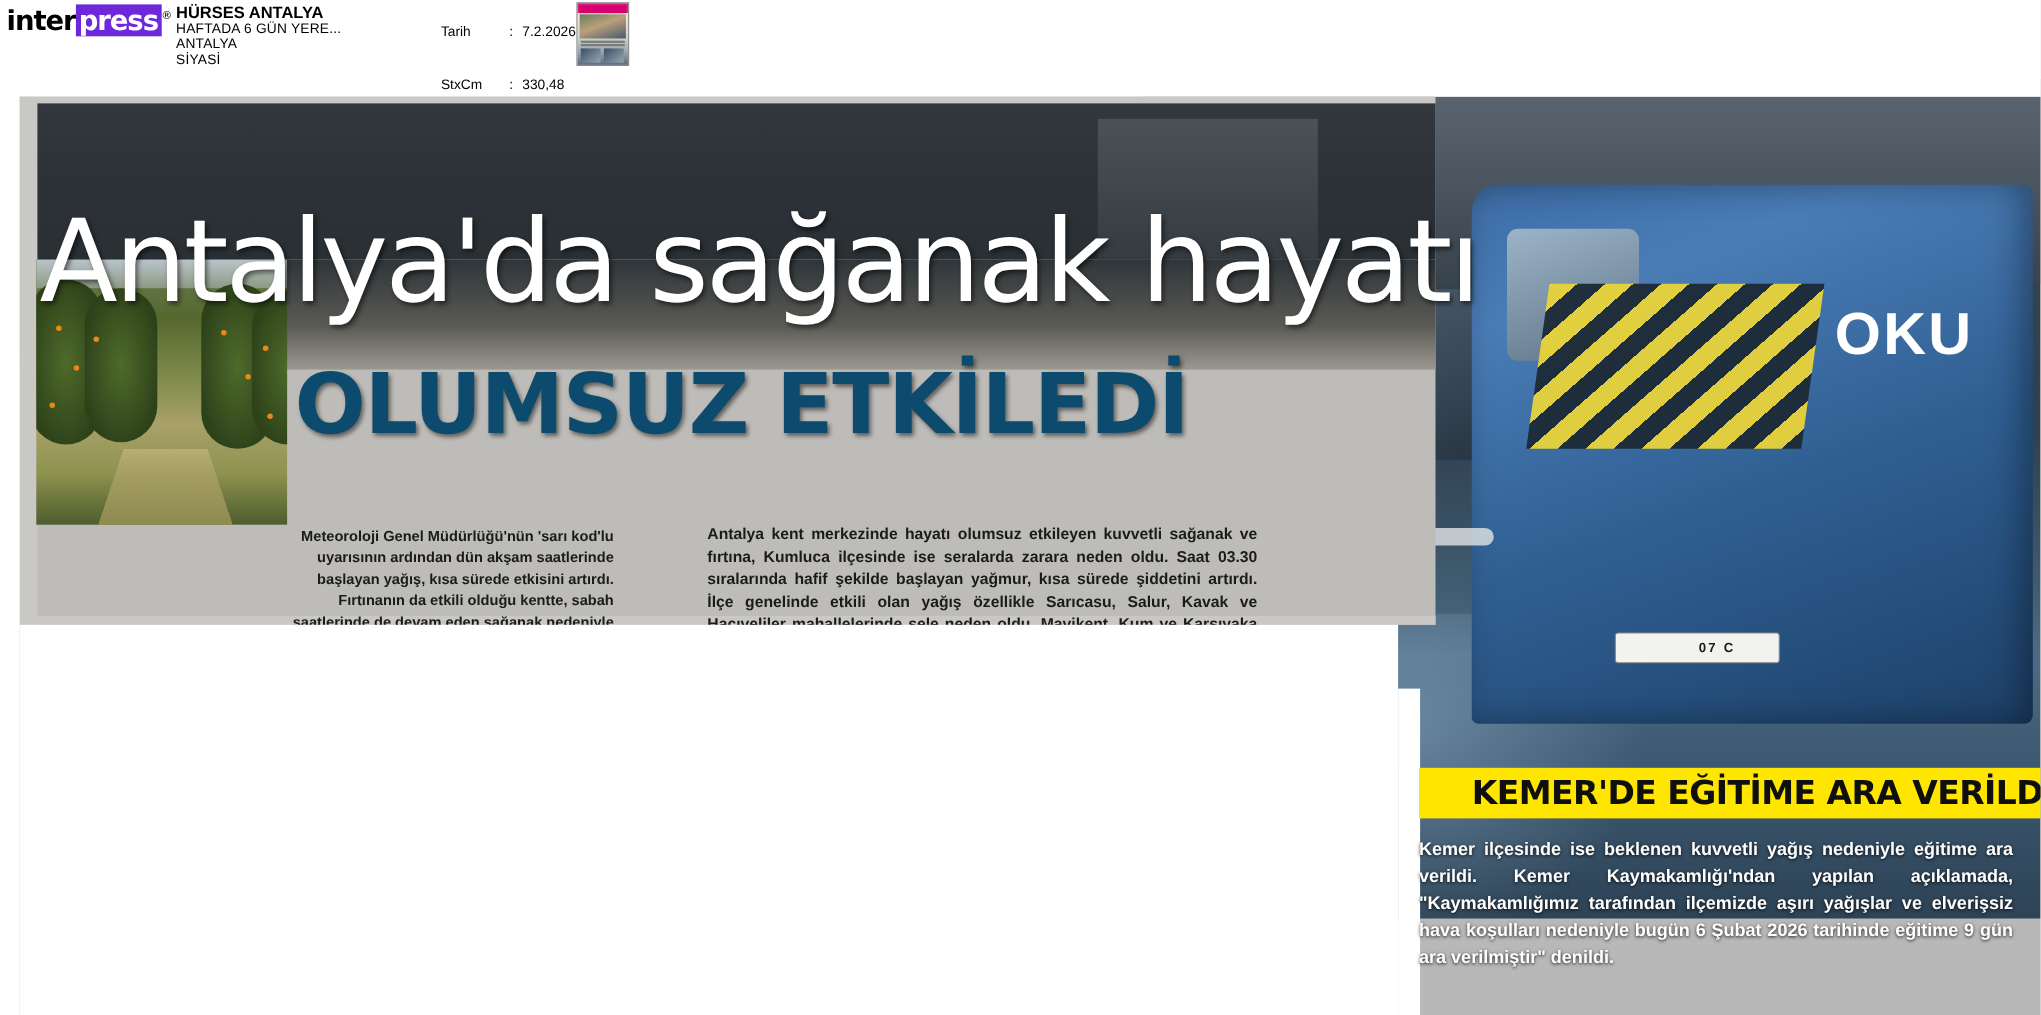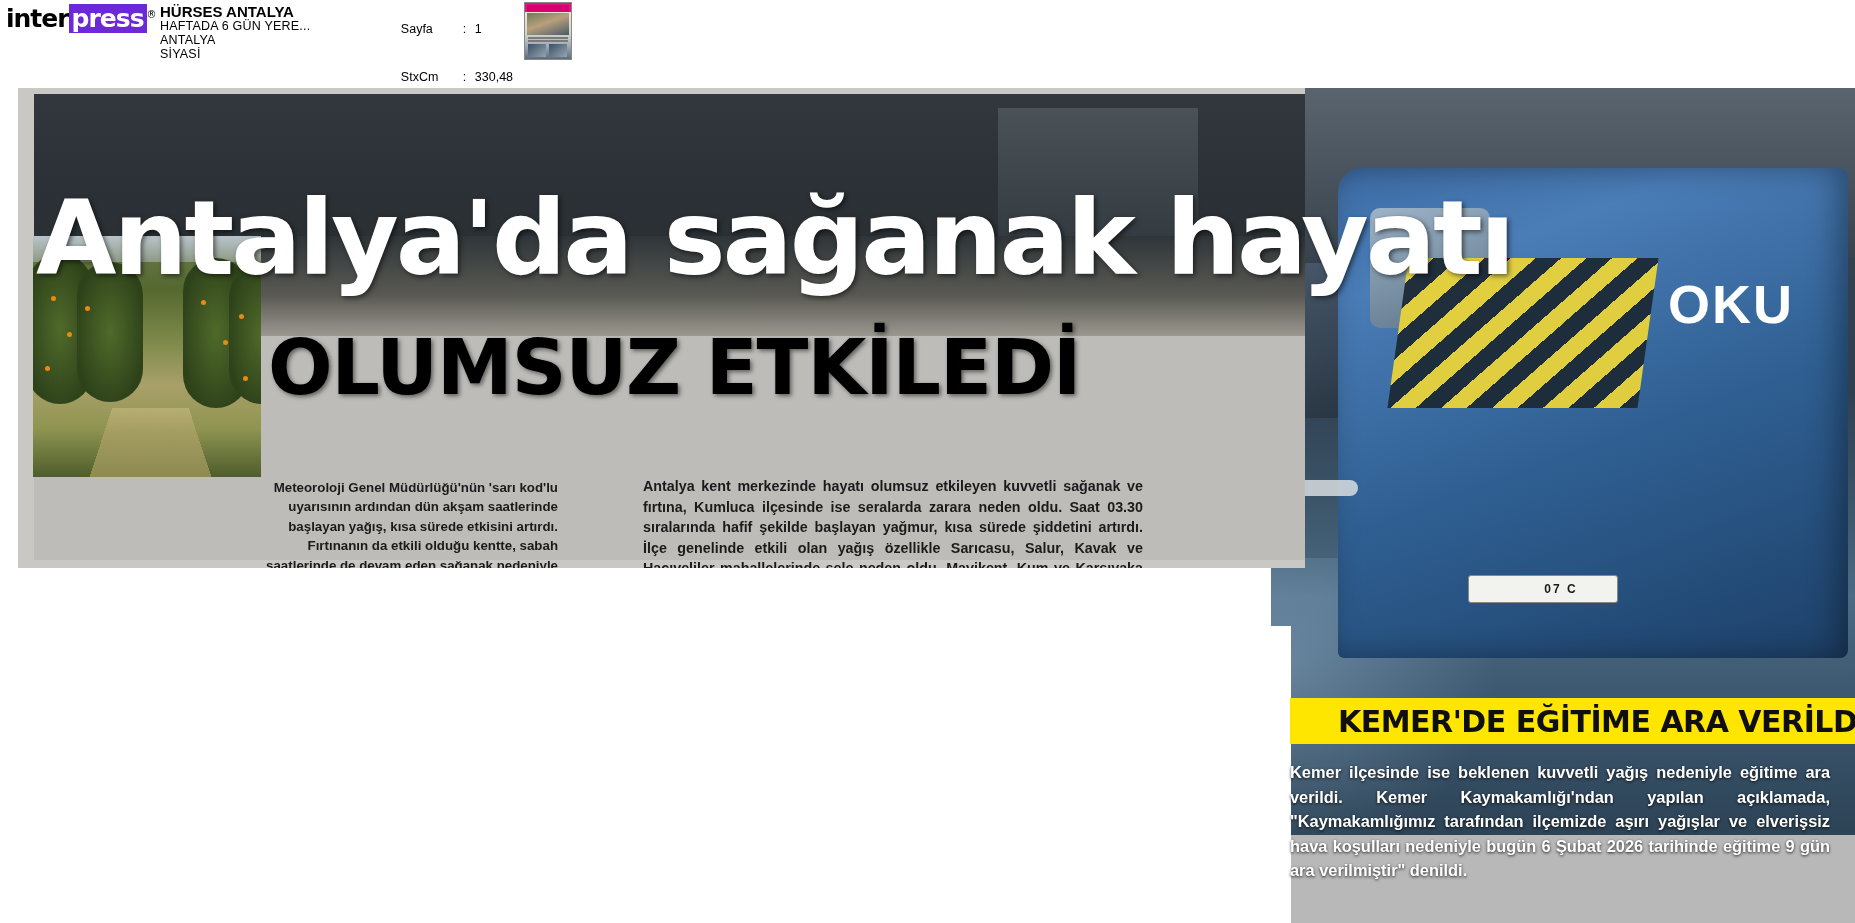--- a/index.html
+++ b/index.html
@@ -242,34 +242,34 @@
     position: absolute; left: 0; top: 148px; width: 1287px; height: 100px;
     background: linear-gradient(180deg,#2f3539 0%, #5a5a54 60%, #9b9890 100%);
   }
 
   
   #headline-main {
     position: absolute;
     left: 18px; top: 98px;
     font-size: 104px;
     line-height: 104px;
-    font-weight: bold;
+    font-weight: normal;
     color: #ffffff;
     font-family: "DejaVu Sans", sans-serif;
     letter-spacing: -3px;
     text-shadow: 2px 2px 5px rgba(0,0,0,0.55);
     white-space: nowrap;
   }
   #headline-sub {
     position: absolute;
     left: 250px; top: 242px;
     font-size: 76px;
     line-height: 76px;
     font-weight: bold;
-    color: #000000;
+    color: #0c4a6e;
     font-family: "DejaVu Sans", sans-serif;
     letter-spacing: -1px;
     text-shadow: 2px 2px 4px rgba(0,0,0,0.5);
     white-space: nowrap;
   }
 
   
   .col {
     position: absolute;
     color: #1b1b1b;
@@ -389,21 +389,21 @@
 
   <div id="pub-block">
     <div class="pub-name">HÜRSES ANTALYA</div>
     <div class="pub-line">HAFTADA 6 GÜN YERE...</div>
     <div class="pub-line">ANTALYA</div>
     <div class="pub-line">SİYASİ</div>
   </div>
 
   <div id="meta-block">
     <div class="row">
-      <span class="label">Sayfa</span><span class="colon">:</span><span>1</span>
+      <span class="label">Tarih</span><span class="colon">:</span><span>7.2.2026</span>
     </div>
     <div class="row">
       <span class="label">StxCm</span><span class="colon">:</span><span>330,48</span>
     </div>
   </div>
 
   <div id="thumb">
     <div class="t-band1"></div>
     <div class="t-img"></div>
     <div class="t-l" style="top:34px;"></div>

